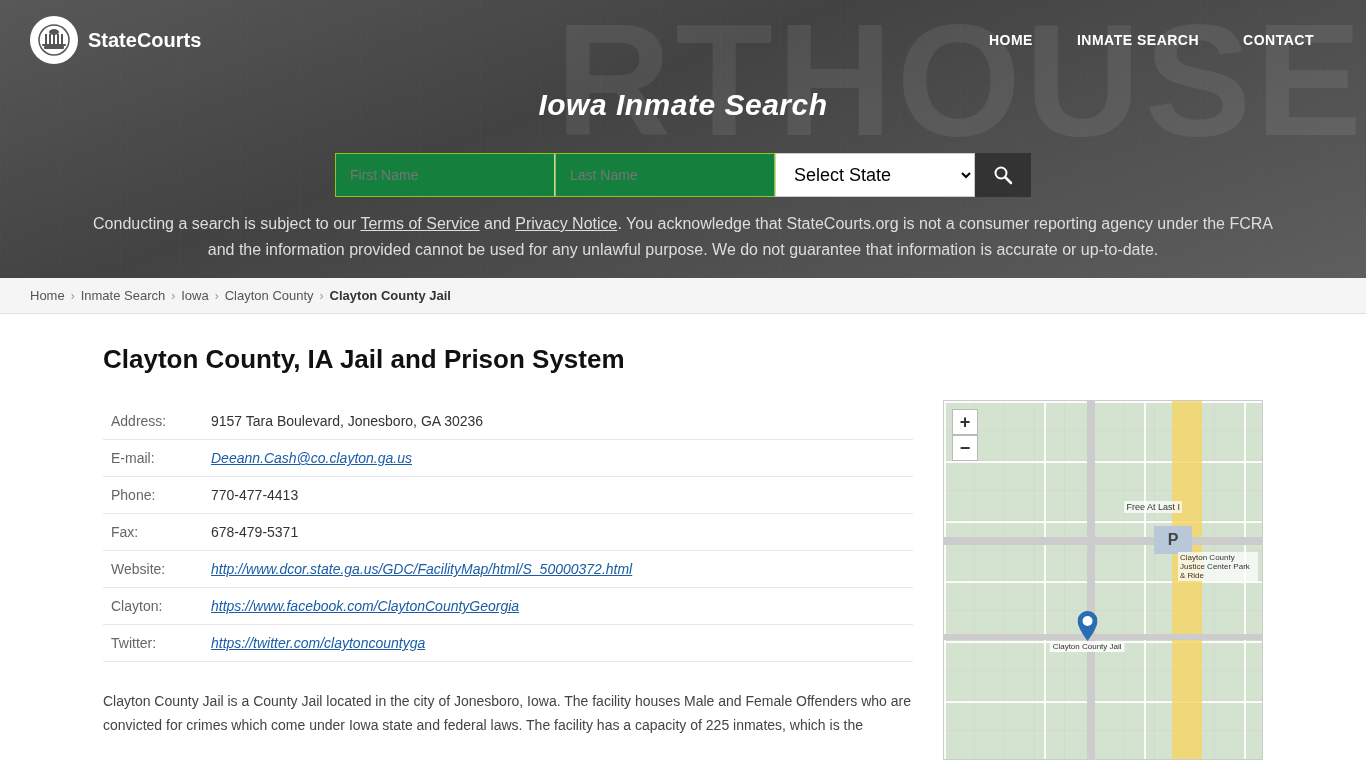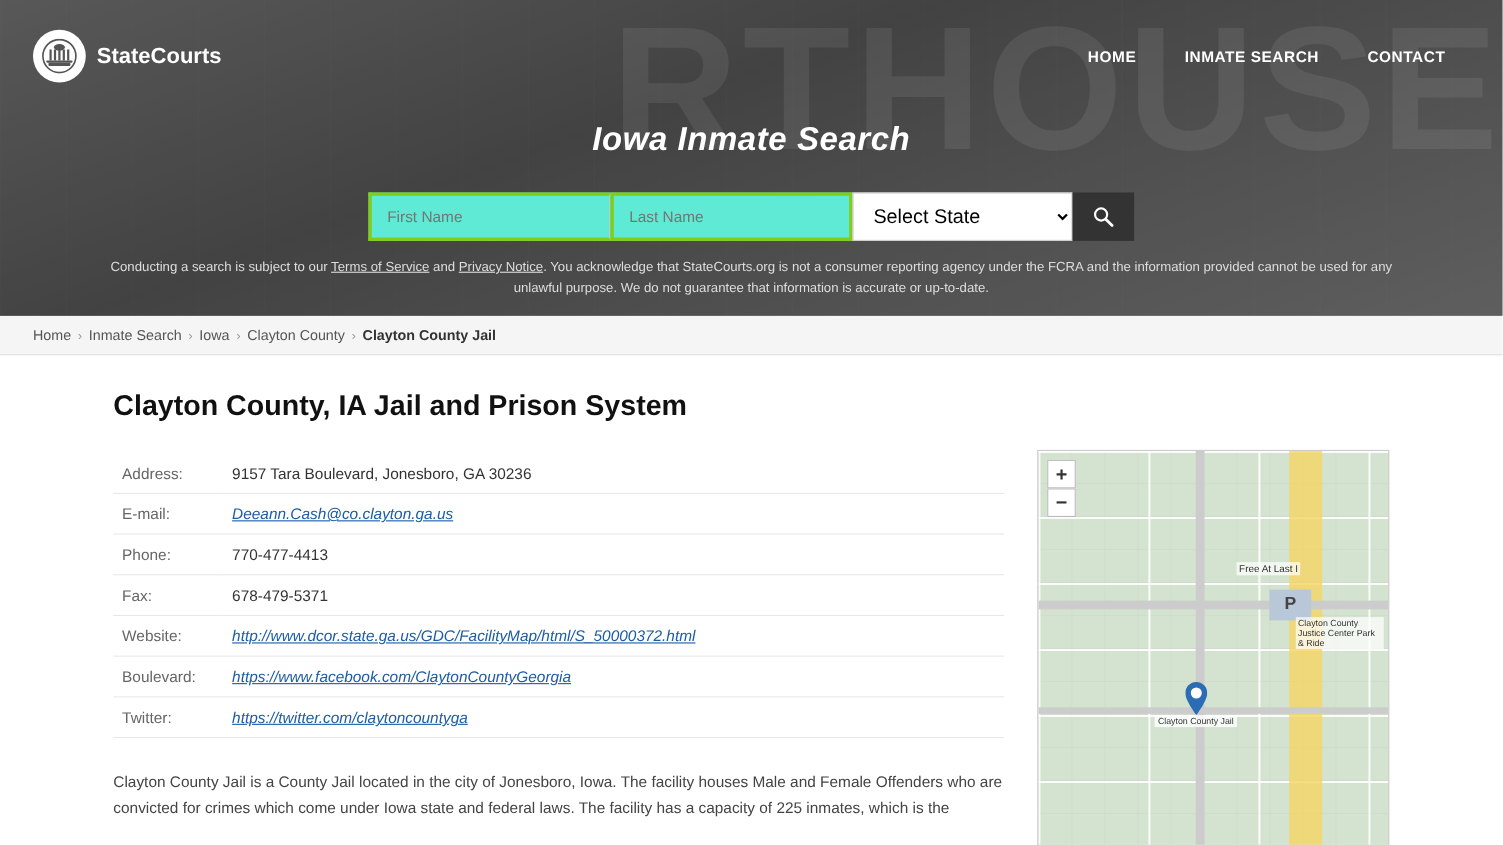--- a/index.html
+++ b/index.html
@@ -31,21 +31,21 @@
       line-height: 1;
       pointer-events: none;
     }
 
     .top-nav {
       position: relative;
       z-index: 10;
       display: flex;
       align-items: center;
       justify-content: space-between;
-      padding: 27px 30px;
+      padding: 16px 30px;
     }
     .logo-area {
       display: flex;
       align-items: center;
       gap: 10px;
       text-decoration: none;
     }
     .logo-icon {
       width: 48px;
       height: 48px;
@@ -91,25 +91,25 @@
 
     .search-bar {
       position: relative;
       z-index: 10;
       display: flex;
       justify-content: center;
       gap: 0;
       padding: 0 20px 14px;
     }
     .search-bar input[type="text"] {
-      border: 3px solid #84cc16;
+      border: 1px solid #84cc16;
       padding: 10px 14px;
       font-size: 14px;
       outline: none;
-      background: #5eead4;
+      background: #15803d;
       width: 220px;
     }
     .search-bar input[type="text"]:first-child {
       border-right: 1px solid #ccc;
     }
     .search-bar select {
       border: 1px solid #ccc;
       padding: 10px 14px;
       font-size: 18px;
       outline: none;
@@ -127,21 +127,21 @@
       display: flex;
       align-items: center;
       justify-content: center;
     }
 
     .disclaimer {
       position: relative;
       z-index: 10;
       text-align: center;
       color: #ddd;
-      font-size: 12px;
+      font-size: 16px;
       padding: 0 80px 16px;
       line-height: 1.6;
     }
     .disclaimer a { color: #ddd; }
 
     
     .breadcrumb-bar {
       background: #f5f5f5;
       border-bottom: 1px solid #e0e0e0;
       padding: 10px 30px;
@@ -439,21 +439,21 @@
         <td class="info-label">Fax:</td>
         <td class="info-value">678-479-5371</td>
       </tr>
       <tr>
         <td class="info-label">Website:</td>
         <td class="info-value">
           <a href="#">http://www.dcor.state.ga.us/GDC/FacilityMap/html/S_50000372.html</a>
         </td>
       </tr>
       <tr>
-        <td class="info-label">Boulevard:</td>
+        <td class="info-label">Clayton:</td>
         <td class="info-value">
           <a href="#">https://www.facebook.com/ClaytonCountyGeorgia</a>
         </td>
       </tr>
       <tr>
         <td class="info-label">Twitter:</td>
         <td class="info-value">
           <a href="#">https://twitter.com/claytoncountyga</a>
         </td>
       </tr>

